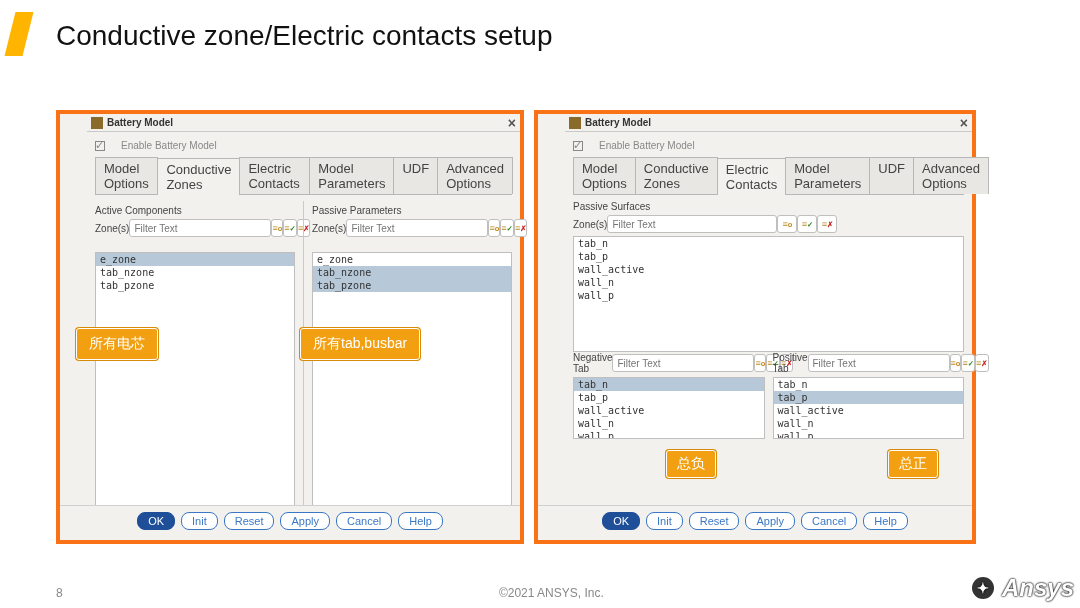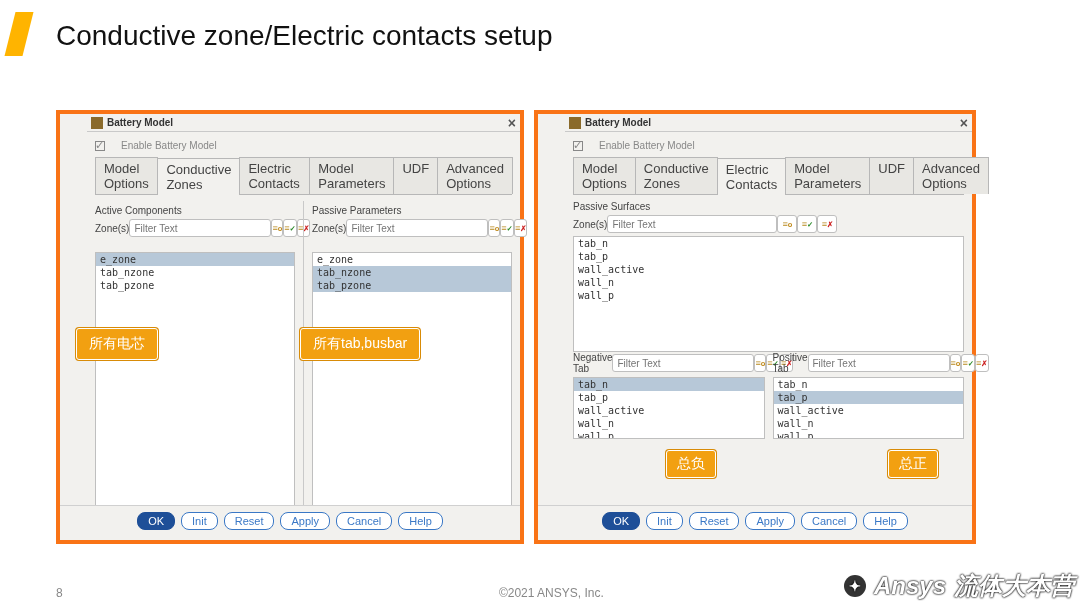--- a/index.html
+++ b/index.html
@@ -356,14 +356,13 @@
 
 <div class="footer">
   <span>8</span>
   <span>©2021 ANSYS, Inc.</span>
   <span></span>
 </div>
 
 <div class="right-logo">
   <span class="chat-bubble">✦</span>
   <span>Ansys</span>
-  <span>流体大本营</span>
 </div>
 
 </body></html>

